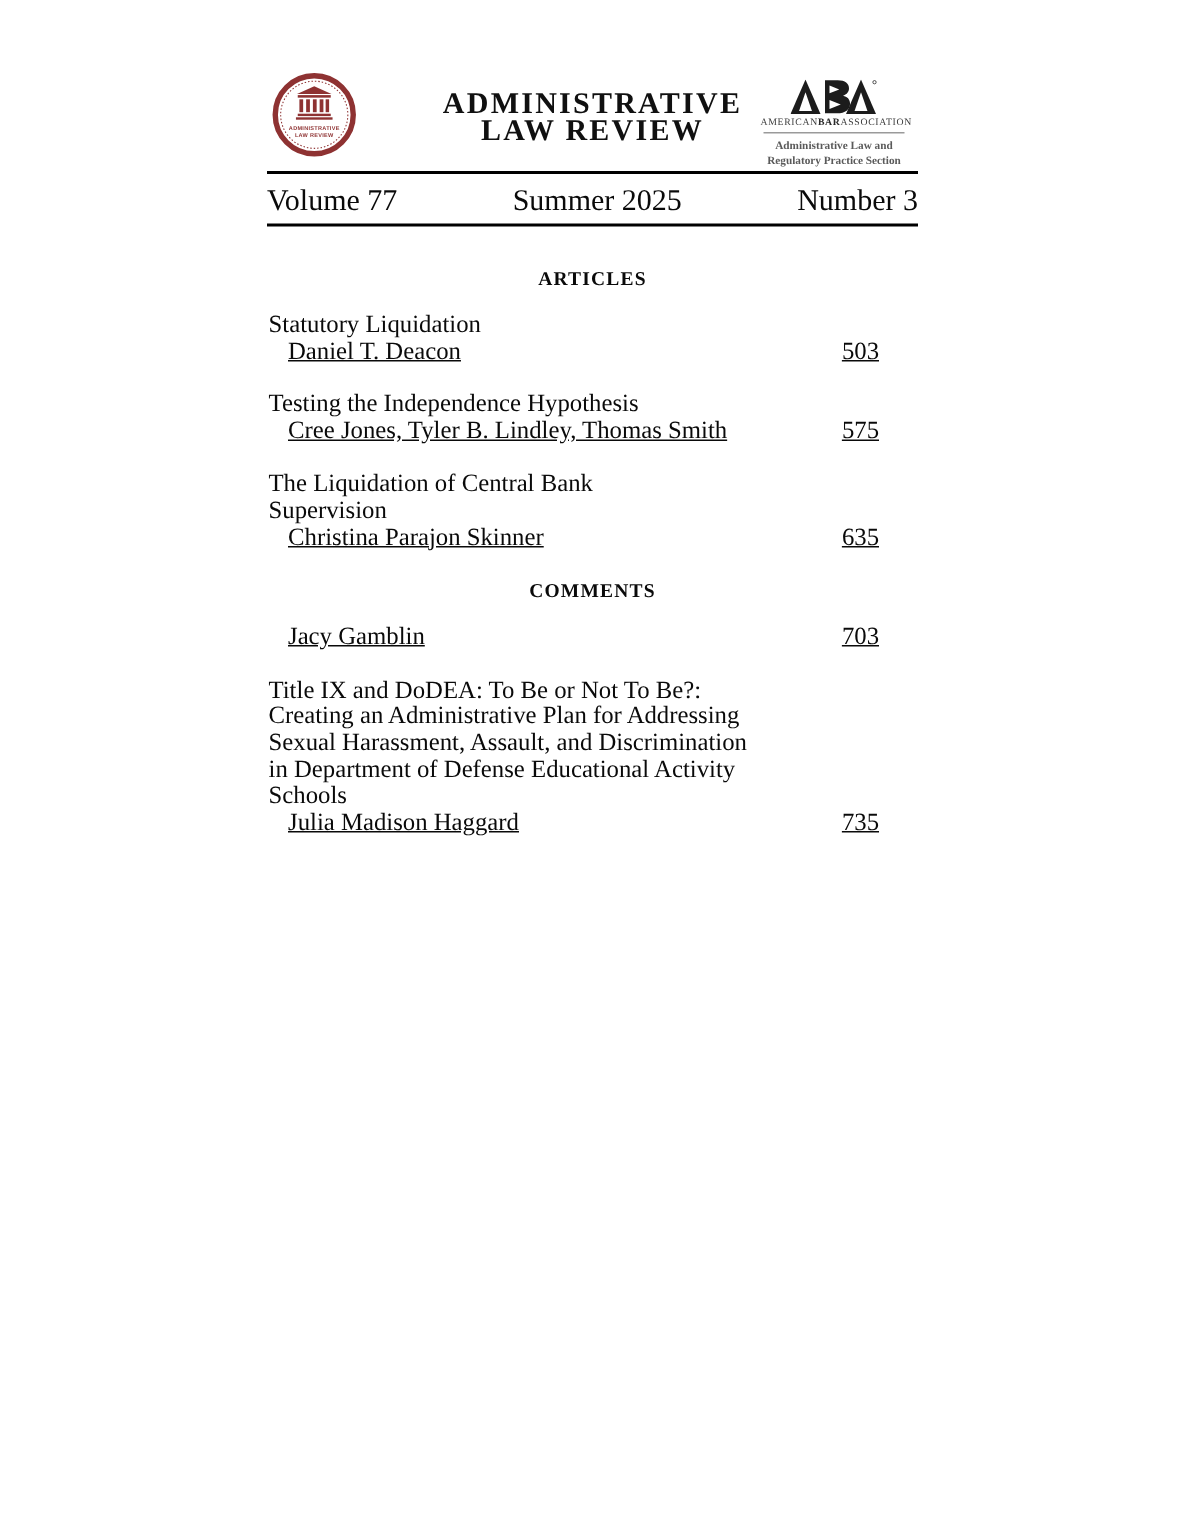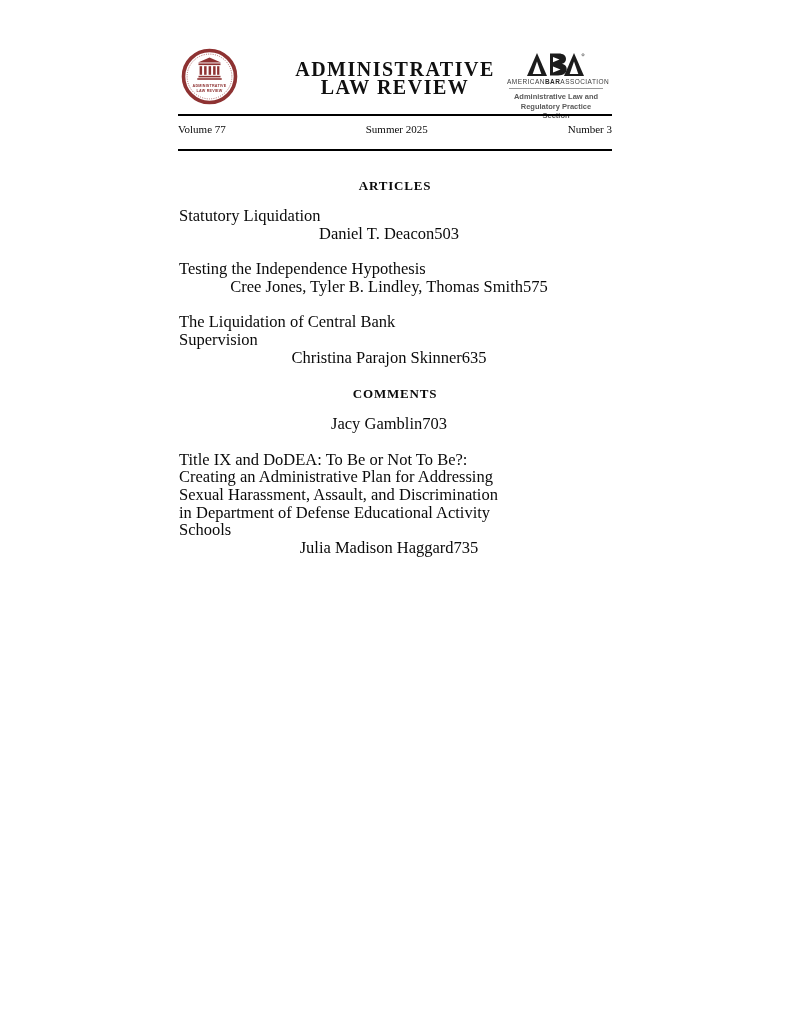--- a/index.html
+++ b/index.html
@@ -23,21 +23,21 @@
     text-align: center;
     font-weight: bold;
     font-size: 20px;
     line-height: 18px;
     letter-spacing: 1.5px;
     color: #101010;
   }
   .aba-block {
     position: absolute; left: 507px; top: 53px; width: 98px;
     text-align: center;
-    font-family: Liberation Sans, sans-serif;
+    font-family: Liberation Serif, serif;
   }
   .aba-mark { display: block; margin: 0 auto; }
   .aba-assoc {
     font-size: 6.5px; letter-spacing: 0.45px; color: #3c3c3c;
     white-space: nowrap; margin-top: 1px;
   }
   .aba-assoc b { font-weight: bold; color: #2a2a2a; }
   .aba-rule { height: 1px; background: #9a9a9a; margin: 3px 2px 3px 2px; }
   .aba-section {
     font-size: 7.5px; line-height: 9.5px; font-weight: bold; color: #5a5a5a;
@@ -46,38 +46,38 @@
   
   .rule {
     position: absolute; left: 178px; width: 434px; height: 2px;
     background: #000;
   }
   .rule-top { top: 114px; }
   .rule-bottom { top: 149px; }
   .issue-row {
     position: absolute; left: 178px; top: 123px; width: 434px;
     display: flex; justify-content: space-between; align-items: baseline;
-    font-size: 11px;
+    font-size: 20px;
   }
 
   
   .toc {
     position: absolute; left: 178px; top: 178px; width: 434px;
     font-size: 16.5px; line-height: 17.6px;
   }
   .section + .section { margin-top: 20px; }
   .section-heading {
     margin: 0 0 13px 0;
     text-align: center;
     font-size: 13px; line-height: 16px;
     font-weight: bold; letter-spacing: 0.8px;
   }
   .entry { margin-bottom: 18px; }
   .entry-title { white-space: pre-line; padding-left: 1px; }
-  .author-row { display: flex; justify-content: center; }
+  .author-row { display: flex; justify-content: space-between; text-decoration: underline; }
   .entry-author { padding-left: 14px; }
   .entry-page { padding-right: 26px; }
 </style>
 </head>
 <body>
 
 <div class="page">
 
   <svg class="seal" viewBox="0 0 57 57" xmlns="http://www.w3.org/2000/svg">
     <circle cx="28.5" cy="28.5" r="26" fill="#ffffff" stroke="#8e3232" stroke-width="3.6"></circle>

